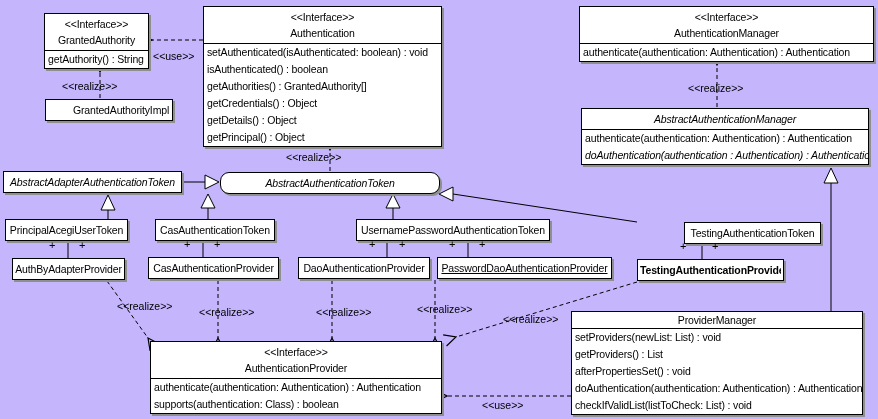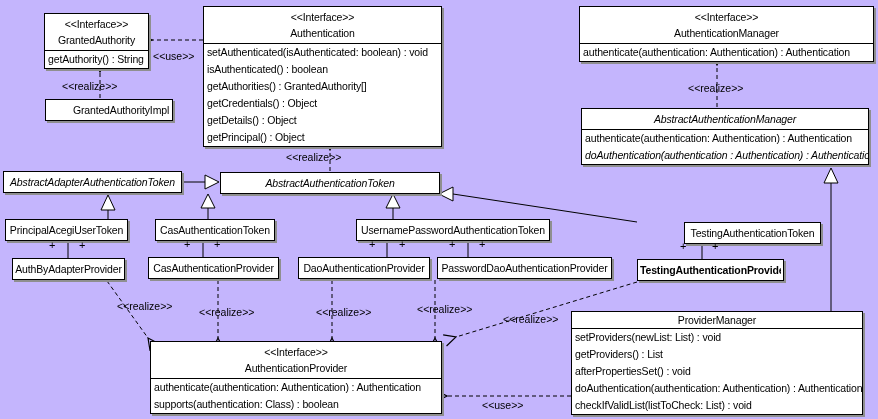--- a/index.html
+++ b/index.html
@@ -132,21 +132,21 @@
       <div class="it">doAuthentication(authentication : Authentication) : Authentication</div>
     </div>
   </div>
 
   <div class="uml-box abstract" style="left:3px;top:171px;width:177px;">
     <div class="head">
       <div class="line nm">AbstractAdapterAuthenticationToken</div>
     </div>
   </div>
 
-  <div class="uml-box abstract" style="left:220px;top:172px;width:218px;">
+  <div class="uml-box abstract" style="left:220px;top:172px;width:218px;border-radius:9px;">
     <div class="head">
       <div class="line nm">AbstractAuthenticationToken</div>
     </div>
   </div>
 
   <div class="uml-box" style="left:5px;top:219px;width:121px;">
     <div class="head">
       <div class="line nm">PrincipalAcegiUserToken</div>
     </div>
   </div>
@@ -180,21 +180,21 @@
       <div class="line nm">CasAuthenticationProvider</div>
     </div>
   </div>
 
   <div class="uml-box" style="left:298px;top:257px;width:130px;">
     <div class="head">
       <div class="line nm">DaoAuthenticationProvider</div>
     </div>
   </div>
 
-  <div class="uml-box" style="left:437px;top:257px;width:173px;">
+  <div class="uml-box" style="left:437px;top:257px;width:173px;text-decoration:underline;">
     <div class="head">
       <div class="line nm">PasswordDaoAuthenticationProvider</div>
     </div>
   </div>
 
   <div class="uml-box" style="left:637px;top:259px;width:145px;font-weight:bold;">
     <div class="head">
       <div class="line nm">TestingAuthenticationProvider</div>
     </div>
   </div>

